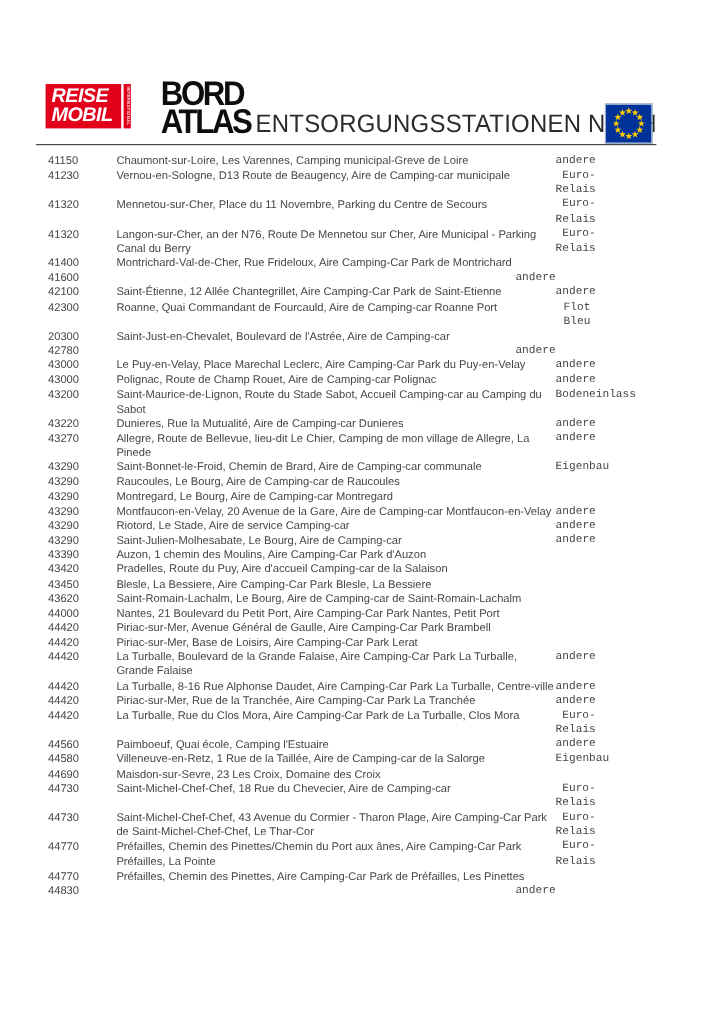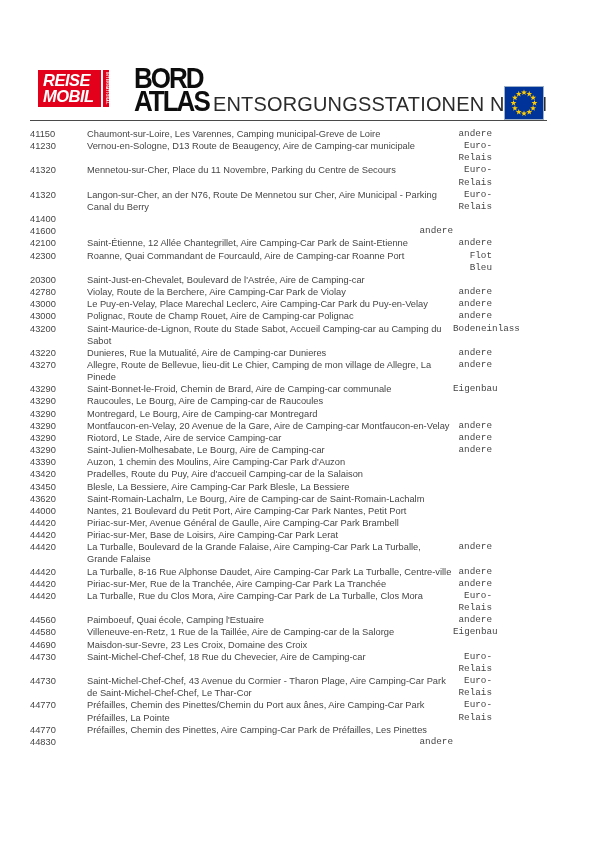--- a/index.html
+++ b/index.html
@@ -38,21 +38,21 @@
 
   .eu-flag{position:absolute;right:3px;top:43px;width:38px;height:32px;border:1px solid #9bb0c8;line-height:0;}
   .eu-flag svg{display:block;}
 
   .rule{position:absolute;top:77px;left:30px;width:532px;border-top:1.6px solid #4a4a4a;}
 
   
   .table{position:absolute;top:85px;left:0;right:0;}
   .row{
     display:grid;grid-template-columns:57px 366px 1fr;
-    padding-left:30px;padding-right:55px;
+    padding-left:40px;padding-right:55px;
     font-size:9.3px;line-height:12.15px;color:#464646;
   }
   .row .code{white-space:nowrap;}
   .row .type{text-align:right;font-family:Liberation Mono, monospace;}
 </style>
 </head>
 <body>
 
 <div class="page">
 
@@ -112,20 +112,21 @@
       <span class="desc">Mennetou-sur-Cher, Place du 11 Novembre, Parking du Centre de Secours</span>
       <span class="type">Euro-Relais</span>
     </div>
       <div class="row" style="">
       <span class="code">41320</span>
       <span class="desc">Langon-sur-Cher, an der N76, Route De Mennetou sur Cher, Aire Municipal - Parking Canal du Berry</span>
       <span class="type">Euro-Relais</span>
     </div>
       <div class="row" style="">
       <span class="code">41400</span>
+      <span class="desc">Montrichard-Val-de-Cher, Rue Frideloux, Aire Camping-Car Park de Montrichard</span>
       <span class="type"></span>
     </div>
       <div class="row" style="">
       <span class="code">41600</span>
       <span class="type">andere</span>
     </div>
       <div class="row" style="">
       <span class="code">42100</span>
       <span class="desc">Saint-Étienne, 12 Allée Chantegrillet, Aire Camping-Car Park de Saint-Etienne</span>
       <span class="type">andere</span>
@@ -135,21 +136,20 @@
       <span class="desc">Roanne, Quai Commandant de Fourcauld, Aire de Camping-car Roanne Port</span>
       <span class="type">Flot Bleu</span>
     </div>
       <div class="row" style="">
       <span class="code">20300</span>
       <span class="desc">Saint-Just-en-Chevalet, Boulevard de l'Astrée, Aire de Camping-car</span>
       <span class="type"></span>
     </div>
       <div class="row" style="">
       <span class="code">42780</span>
-      <span class="desc">Violay, Route de la Berchere, Aire Camping-Car Park de Violay</span>
       <span class="type">andere</span>
     </div>
       <div class="row" style="">
       <span class="code">43000</span>
       <span class="desc">Le Puy-en-Velay, Place Marechal Leclerc, Aire Camping-Car Park du Puy-en-Velay</span>
       <span class="type">andere</span>
     </div>
       <div class="row" style="">
       <span class="code">43000</span>
       <span class="desc">Polignac, Route de Champ Rouet, Aire de Camping-car Polignac</span>

